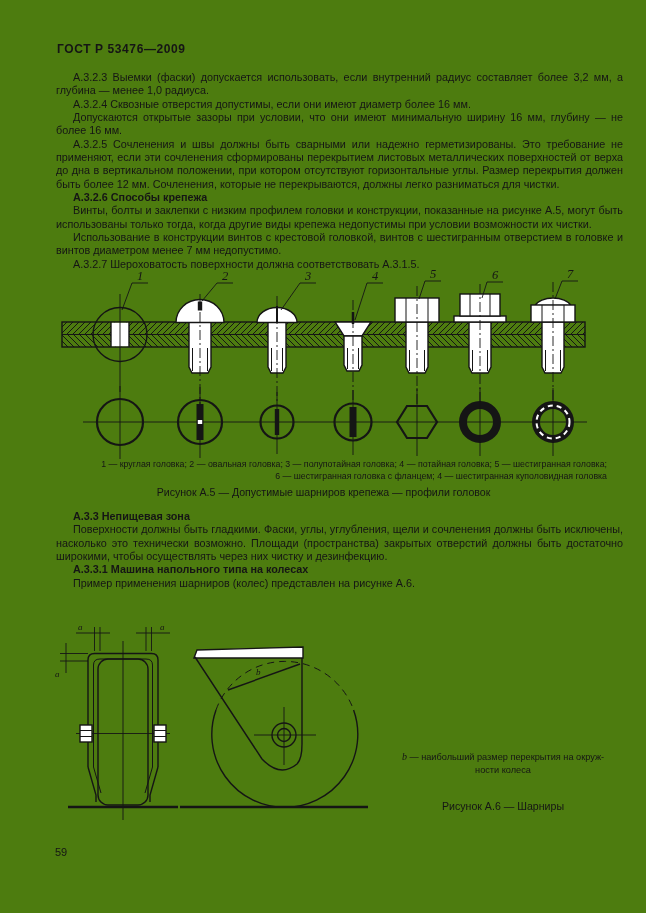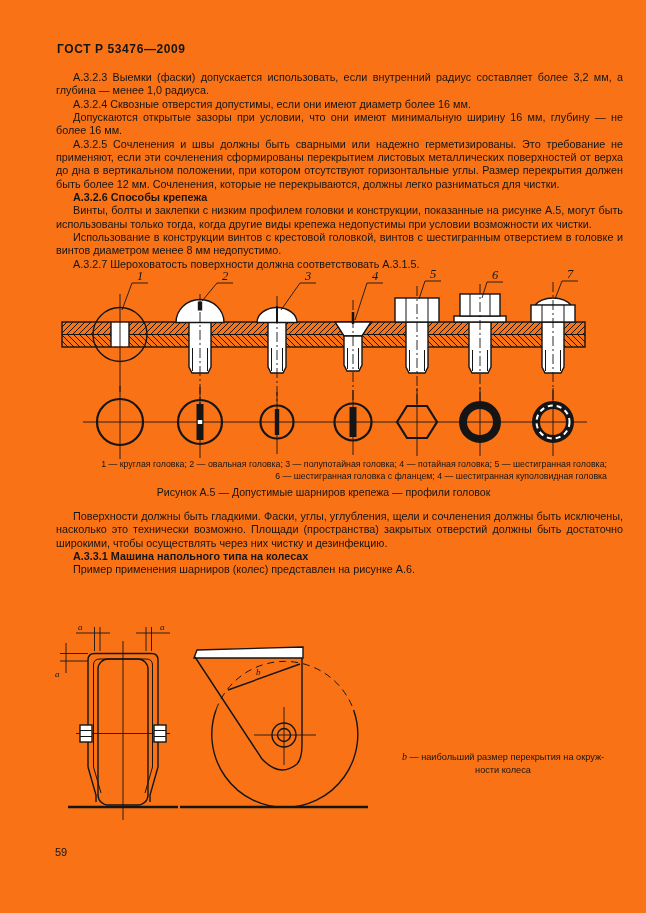--- a/index.html
+++ b/index.html
@@ -1,18 +1,18 @@
 <!DOCTYPE html>
 <html><head>
 <meta charset="utf-8">
 <style>
   html,body { margin:0; padding:0; background:#e8e8e8; }
   .page {
     position:relative; width:646px; height:913px; margin:0 auto;
-    background:#f97316; color:#151515;
+    background:#4d7c0f; color:#151515;
     font-family:"Liberation Sans", sans-serif;
     overflow:hidden;
   }
   .header { position:absolute; left:57px; top:42px; font-weight:bold; font-size:12px; letter-spacing:0.6px; }
   .textblock { position:absolute; left:56px; width:567px; }
   .t1 { top:71px; }
   .t2 { top:510px; }
   .para { margin:0; font-size:10.8px; line-height:13.35px; text-align:justify; text-indent:17px; }
   .bold { font-weight:bold; text-align:left; }
   svg.fig5 { position:absolute; left:55px; top:262px; }
@@ -43,21 +43,21 @@
 
   <div class="header">ГОСТ Р 53476—2009</div>
 
   <div class="textblock t1">
     <p class="para">А.3.2.3 Выемки (фаски) допускается использовать, если внутренний радиус составляет более 3,2 мм, а глубина — менее 1,0 радиуса.</p>
     <p class="para">А.3.2.4 Сквозные  отверстия  допустимы, если они имеют диаметр более 16 мм.</p>
     <p class="para">Допускаются открытые зазоры при условии, что они имеют минимальную ширину 16 мм, глубину — не более 16 мм.</p>
     <p class="para">А.3.2.5 Сочленения  и  швы  должны  быть  сварными  или  надежно герметизированы. Это требование не применяют, если эти сочленения сформированы перекрытием листовых металлических поверхностей от верха до дна в вертикальном положении, при котором отсутствуют горизонтальные углы. Размер перекрытия должен быть более 12 мм. Сочленения, которые не перекрываются, должны легко разниматься для чистки.</p>
     <p class="para bold">А.3.2.6 Способы крепежа</p>
     <p class="para">Винты, болты и заклепки с низким профилем головки и конструкции, показанные на рисунке А.5, могут быть использованы только тогда, когда другие виды крепежа недопустимы при условии  возможности их  чистки.</p>
-    <p class="para">Использование в конструкции винтов с крестовой головкой, винтов с шестигранным отверстием в головке и винтов  диаметром  менее 8 мм недопустимо.</p>
+    <p class="para">Использование в конструкции винтов с крестовой головкой, винтов с шестигранным отверстием в головке и винтов  диаметром  менее 7 мм недопустимо.</p>
     <p class="para">А.3.2.7 Шероховатость поверхности должна соответствовать  А.3.1.5.</p>
   </div>
 
   <svg class="fig5" width="545" height="200" viewBox="0 0 545 200">
     <defs>
       <pattern id="hA" width="6" height="6" patternUnits="userSpaceOnUse">
         <path d="M-1,7 L7,-1" stroke="#151515" stroke-width="1"></path>
       </pattern>
       <pattern id="hB" width="6" height="6" patternUnits="userSpaceOnUse">
         <path d="M-1,-1 L7,7" stroke="#151515" stroke-width="1"></path>
@@ -179,20 +179,21 @@
     </g>
   </svg>
 
   <div class="legend">
     <div>1 — круглая  головка;  2 — овальная  головка;  3 — полупотайная  головка; 4 — потайная головка; 5 — шестигранная головка;</div>
     <div>6 — шестигранная головка с фланцем; 4 — шестигранная  куполовидная головка</div>
   </div>
   <div class="caption5">Рисунок А.5 — Допустимые шарниров крепежа — профили головок</div>
 
   <div class="textblock t2">
+    <p class="para bold">А.3.3 Непищевая зона</p>
     <p class="para">Поверхности должны быть гладкими. Фаски, углы, углубления, щели и сочленения должны быть исключены, насколько это технически возможно. Площади (пространства) закрытых отверстий должны быть достаточно широкими, чтобы осуществлять через них чистку и дезинфекцию.</p>
     <p class="para bold">А.3.3.1 Машина напольного типа на колесах</p>
     <p class="para">Пример применения шарниров (колес) представлен на рисунке А.6.</p>
   </div>
 
   <svg class="fig6" width="330" height="210" viewBox="0 0 330 210">
 
     <g>
 
       <rect x="48" y="44" width="50" height="146" rx="10" class="ln"></rect>
@@ -249,15 +250,16 @@
 
       <line x1="130" y1="192" x2="318" y2="192" stroke="#151515" stroke-width="2.6"></line>
     </g>
   </svg>
 
   <div class="note">
     <div><i>b</i><span> — наибольший  размер  перекрытия  на  окруж-</span></div>
     <div>ности колеса</div>
   </div>
 
+  <div class="caption6">Рисунок А.6  —  Шарниры</div>
 
   <div class="pagenum">59</div>
 </div>
 
 </body></html>

